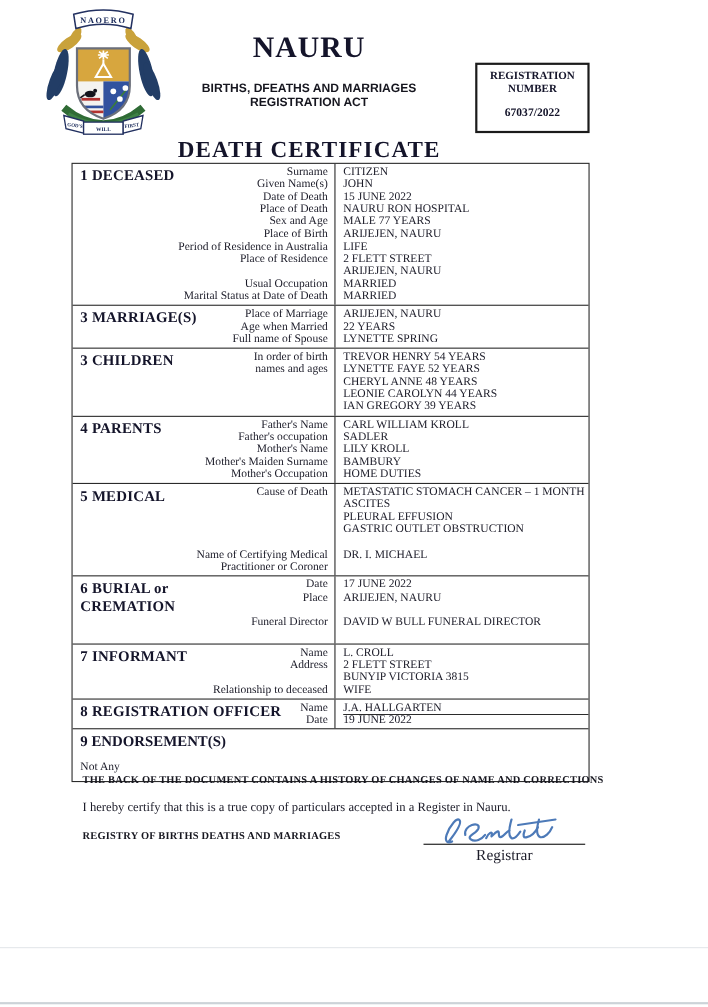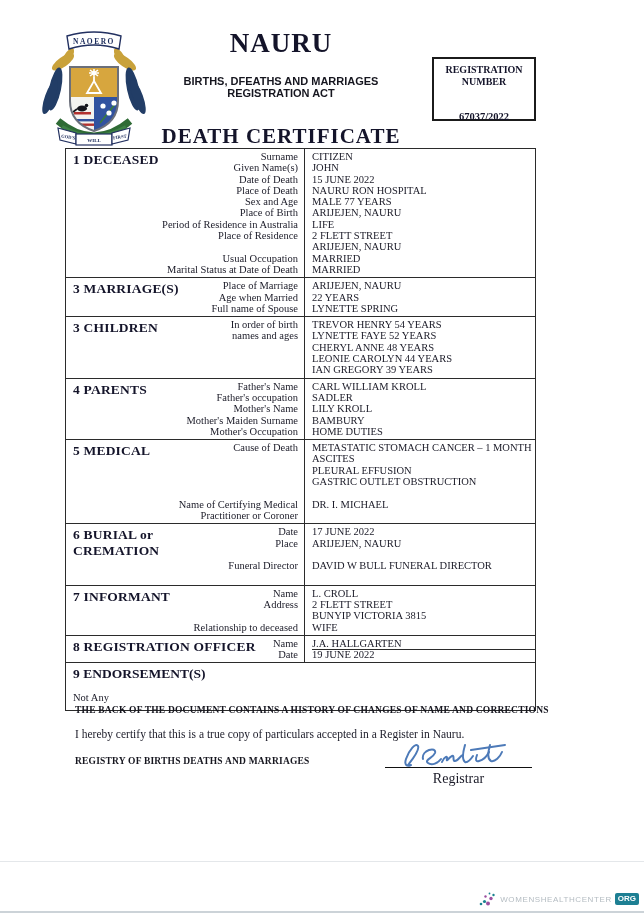--- a/index.html
+++ b/index.html
@@ -1,28 +1,28 @@
 <!DOCTYPE html>
 <html><head>
 <meta charset="utf-8">
 <style>
   * { margin:0; padding:0; box-sizing:border-box; }
   html,body { background:#ffffff; }
   body { width:644px; height:915px; font-family:"Liberation Serif","DejaVu Serif",serif; color:#181824; }
   .page { position:relative; width:644px; height:915px; background:#ffffff; overflow:hidden; }
 
   
-  .emblem { position:absolute; left:38px; top:31px; width:112px; height:122px; }
+  .emblem { position:absolute; left:38px; top:8px; width:112px; height:122px; }
   .header-center { position:absolute; left:150px; top:28px; width:262px; text-align:center; }
   .country-title { font-size:27px; font-weight:bold; letter-spacing:1px; line-height:30px; color:#14142a; }
   .act-line { margin-top:17px; font-family:"Liberation Sans",sans-serif; font-size:11px; font-weight:bold; color:#16161f; line-height:12px; }
   .doc-title { margin-top:25px; font-size:21px; font-weight:bold; letter-spacing:1px; color:#14142a; line-height:24px; }
   .reg-box { position:absolute; left:432px; top:57px; width:104px; height:64px; border:2px solid #1b1b1b; text-align:center; padding-top:5px; }
   .reg-box .lbl { font-size:10px; font-weight:bold; line-height:12px; color:#14142a; }
-  .reg-box .num { margin-top:23px; font-size:10.5px; font-weight:bold; color:#14142a; }
+  .reg-box .num { margin-top:9px; font-size:10.5px; font-weight:bold; color:#14142a; }
 
   
   .cert-table { position:absolute; left:65px; top:148px; width:471px; border:1px solid #2b2b2b; background:#fff; }
   .section { display:flex; border-top:1px solid #2b2b2b; }
   .section:first-child { border-top:none; }
   .sec-left { position:relative; width:239px; border-right:1px solid #2b2b2b; padding:2px 6px 2px 0; }
   .sec-right { flex:1; padding:2px 0 2px 7px; }
   .sec-title { position:absolute; left:7px; top:3px; font-size:13.5px; font-weight:bold; letter-spacing:0.2px; color:#14142a; white-space:nowrap; }
   .line { min-height:11.3px; line-height:11.3px; font-size:10.5px; color:#1b1b28; }
   .sec-left .line { text-align:right; }
@@ -312,27 +312,14 @@
         <path d="M93 6 C91 13 90 20 94 22 C98 23 103 18 105 13"></path>
         <path d="M74 11 L108 6"></path>
       </g>
     </svg>
     <div class="sign-rule"></div>
     <div class="registrar-label">Registrar</div>
   </div>
 
   <div class="sep-line"></div>
   <div class="bottom-line"></div>
-  <div class="watermark">
-    <svg width="19" height="16" viewBox="0 0 19 16">
-      <circle cx="3" cy="13" r="1.3" fill="#1a8390"></circle>
-      <circle cx="6.5" cy="10.5" r="1.6" fill="#1a8390"></circle>
-      <circle cx="10" cy="12.5" r="2" fill="#9b4fa0"></circle>
-      <circle cx="13" cy="7.5" r="1.7" fill="#9b4fa0"></circle>
-      <circle cx="7.5" cy="5.5" r="1.2" fill="#9b4fa0"></circle>
-      <circle cx="15.5" cy="4" r="1.2" fill="#1a8390"></circle>
-      <circle cx="11.5" cy="2.5" r="0.9" fill="#1a8390"></circle>
-    </svg>
-    <span class="wm-site">WOMENSHEALTHCENTER</span>
-    <span class="wm-badge">ORG</span>
-  </div>
 
 </div>
 
 </body></html>

